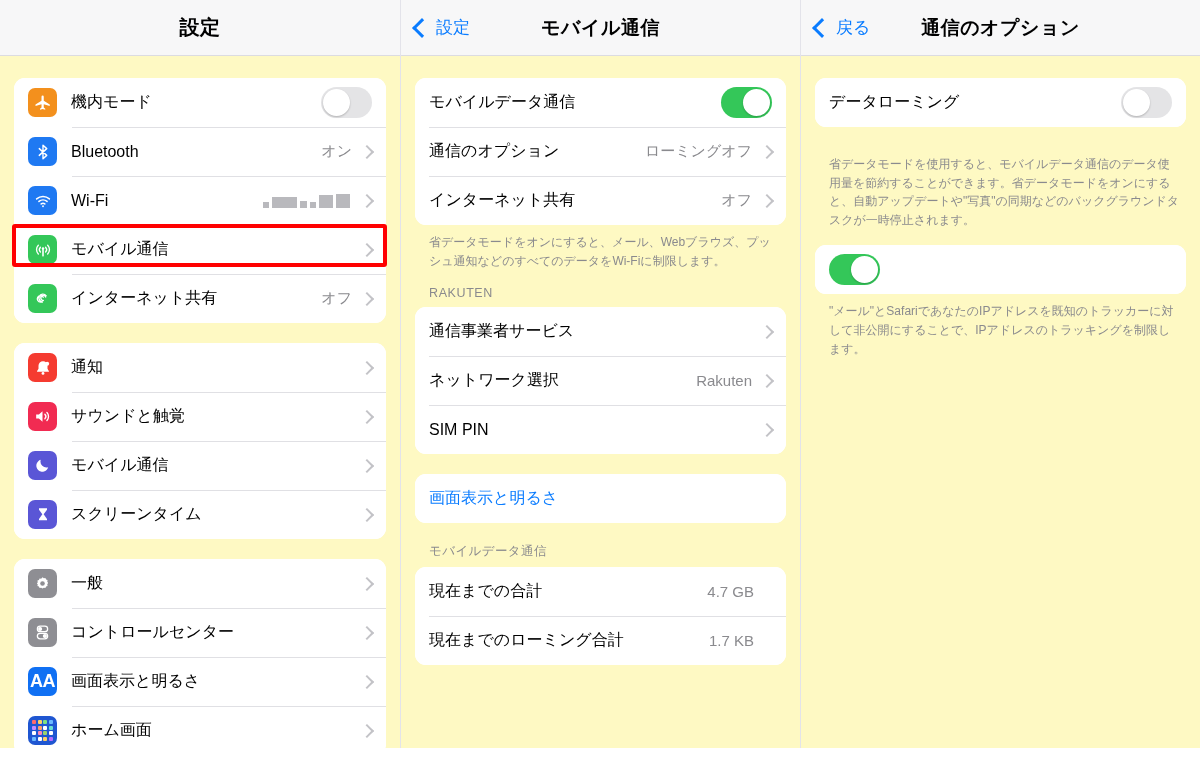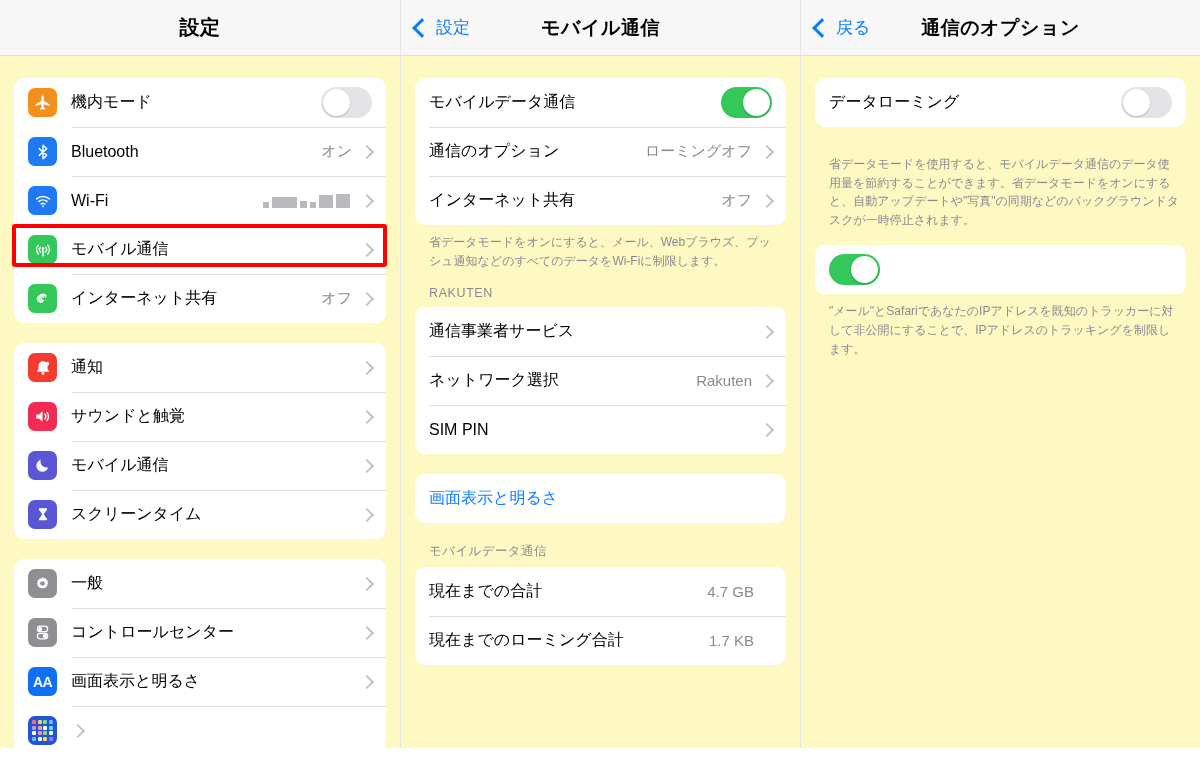--- a/index.html
+++ b/index.html
@@ -165,21 +165,21 @@
   .ic-orange { background: #F3901D; }
   .ic-blue   { background: #1F79F2; }
   .ic-green  { background: #34C759; }
   .ic-red    { background: #F53B30; }
   .ic-pink   { background: #F12B52; }
   .ic-purple { background: #5A56D6; }
   .ic-gray   { background: #8E8E93; }
   .ic-home   { background: #1F56D1; }
   .ic-aa     { background: #1070F3; }
   .appicon.small { width: 26px; height: 26px; border-radius: 6px; margin-right: 12px; }
-  .aa-text { font-size: 14px; font-weight: bold; letter-spacing: -0.5px; }
+  .aa-text { font-size: 18px; font-weight: bold; letter-spacing: -0.5px; }
   .homegrid {
     width: 21px; height: 21px;
     display: grid;
     grid-template-columns: repeat(4, 1fr);
     grid-template-rows: repeat(4, 1fr);
     gap: 1.5px;
   }
   .homegrid i { display:block; border-radius: 1px; background: #fff; }
 
   
@@ -413,20 +413,21 @@
               <i style="background:#ffffff"></i>
                 <i style="background:#ff8ab6"></i>
                 <i style="background:#9bd36b"></i>
                 <i style="background:#ffffff"></i>
               <i style="background:#6bb9ff"></i>
                 <i style="background:#ffffff"></i>
                 <i style="background:#ffd166"></i>
                 <i style="background:#b56bff"></i>
             </span>
           </span>
+          <span class="row-label">ホーム画面</span>
           <span class="chev"></span>
         </div>
 
       </div>
     </div>
 
     <div class="hl" id="hl-mobile-tsushin"></div>
   </div>
 
   <div class="panel panel-2">

